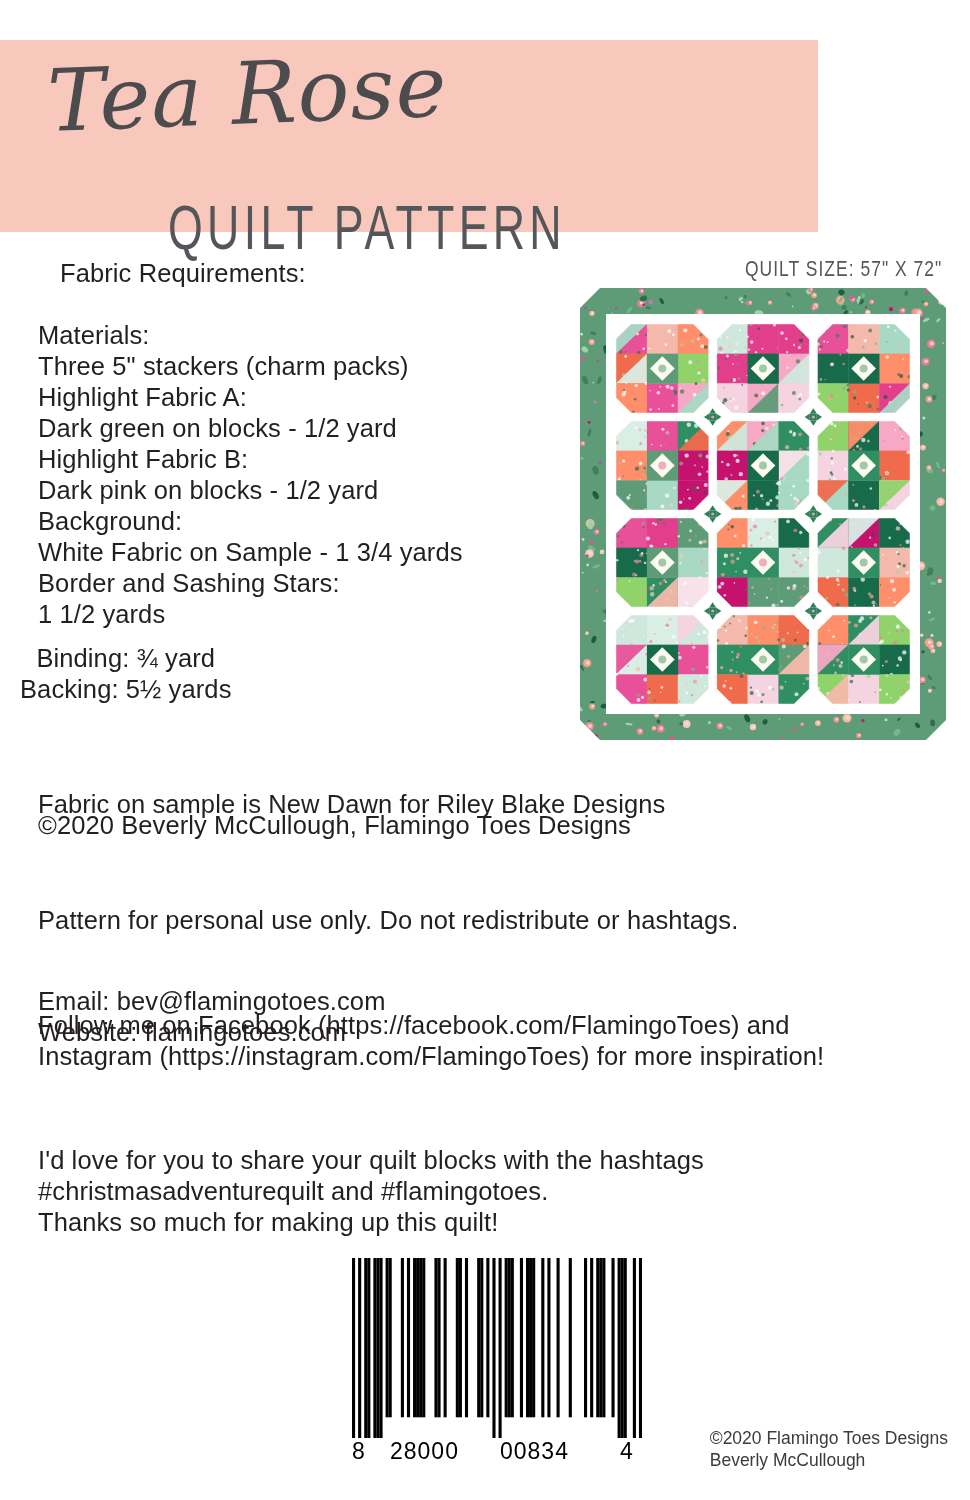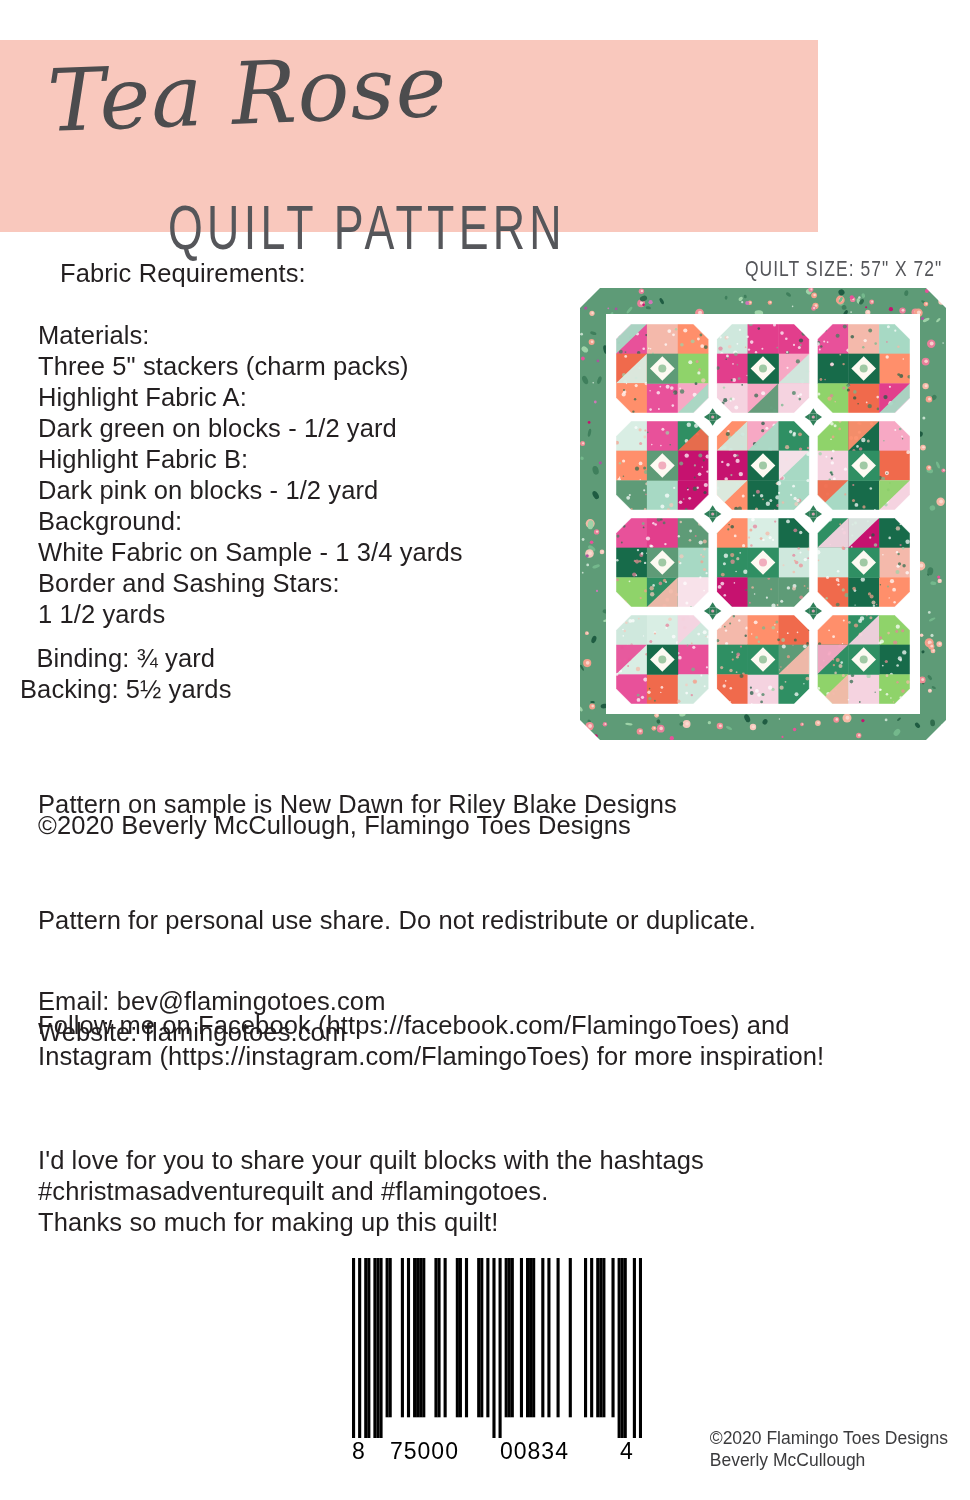--- a/index.html
+++ b/index.html
@@ -155,25 +155,25 @@
 Highlight Fabric B:
 Dark pink on blocks - 1/2 yard
 Background:
 White Fabric on Sample - 1 3/4 yards
 Border and Sashing Stars:
 1 1/2  yards</div>
 
 <div class="body-text" id="binding-block">Binding: ¾ yard
 Backing: 5½ yards</div>
 
-<div class="body-text" id="sample-line">Pattern on sample is New Dawn for Riley Blake Designs</div>
+<div class="body-text" id="sample-line">Fabric on sample is New Dawn for Riley Blake Designs</div>
 
 <div class="body-text" id="copyright-line">©2020 Beverly McCullough, Flamingo Toes Designs</div>
 
-<div class="body-text" id="usage-line">Pattern for personal use share. Do not redistribute or duplicate.</div>
+<div class="body-text" id="usage-line">Pattern for personal use only. Do not redistribute or hashtags.</div>
 
 <div class="body-text" id="contact-block">Email: bev@flamingotoes.com
 Website: flamingotoes.com</div>
 
 <div class="body-text" id="social-block">Follow me on Facebook (https://facebook.com/FlamingoToes) and
 Instagram (https://instagram.com/FlamingoToes) for more inspiration!</div>
 
 <div class="body-text" id="hashtag-block">I'd love for you to share your quilt blocks with the hashtags
 #christmasadventurequilt and #flamingotoes.
 Thanks so much for making up this quilt!</div>
@@ -1481,19 +1481,19 @@
         <rect x="250.316" y="0" width="3.114" height="159.3" fill="#000000"></rect>
         <rect x="259.474" y="0" width="3.114" height="159.3" fill="#000000"></rect>
         <rect x="265.579" y="0" width="3.114" height="180.0" fill="#000000"></rect>
         <rect x="268.632" y="0" width="3.114" height="180.0" fill="#000000"></rect>
         <rect x="271.684" y="0" width="3.114" height="180.0" fill="#000000"></rect>
         <rect x="280.842" y="0" width="3.114" height="180.0" fill="#000000"></rect>
         <rect x="286.947" y="0" width="3.114" height="180.0" fill="#000000"></rect>
       </svg>
   </div>
   <div class="bc-digit" id="bc-d1">8</div>
-  <div class="bc-digit" id="bc-d2">75000</div>
+  <div class="bc-digit" id="bc-d2">28000</div>
   <div class="bc-digit" id="bc-d3">00834</div>
   <div class="bc-digit" id="bc-d4">4</div>
 </div>
 
 <div id="footer-credit">©2020 Flamingo Toes Designs
 Beverly McCullough</div>
 
 </body></html>

